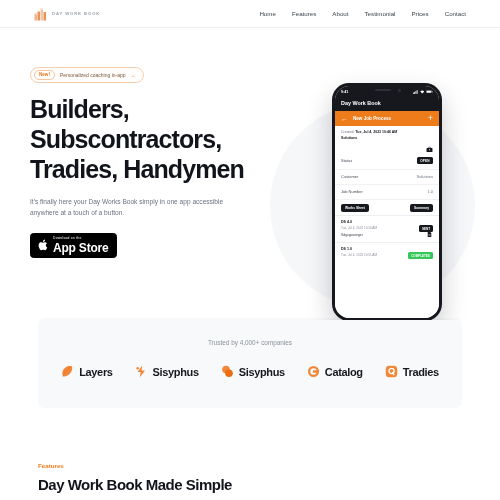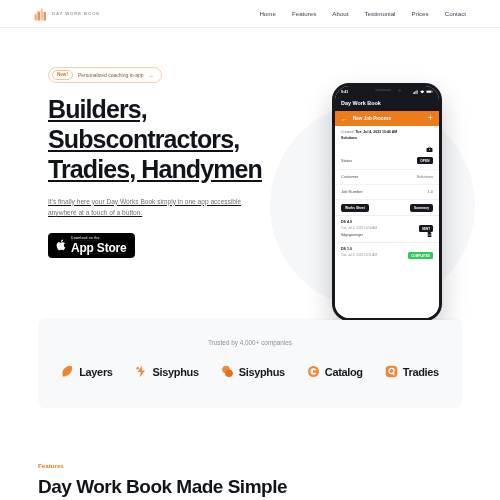--- a/index.html
+++ b/index.html
@@ -32,21 +32,21 @@
     font-size:6.2px; color:#3c4350; font-weight:500; white-space:nowrap;
     text-decoration:none;
   }
 
   
   .hero{ position:relative; height:292px; overflow:hidden; }
   .hero-blob{
     position:absolute; width:205px; height:205px; border-radius:50%;
     background:#f6f7f9; right:25px; top:75px; z-index:0;
   }
-  .hero-inner{ position:relative; z-index:2; padding:34px 34px 0 48px;text-decoration:underline; }
+  .hero-inner{ position:relative; z-index:2; padding:34px 34px 0 30px; }
   .hero-copy{ width:250px; }
 
   .pill{
     display:inline-flex; align-items:center; gap:5px;
     border:1px solid #f8cfae; border-radius:999px;
     padding:2px 7px 2px 3px; background:#fffdfb;
   }
   .pill-tag{
     font-size:4.6px; font-weight:700; color:#e8751a;
     border:1px solid #f6c49b; border-radius:999px;
@@ -181,21 +181,21 @@
     gap:22px; margin-top:19px;
   }
   .logo-item{ display:flex; align-items:flex-end; gap:5px; }
   .logo-mark{ width:13px; height:13px; flex:none; }
   .logo-text{ font-size:11px; font-weight:700; color:#16181d; letter-spacing:-.35px; white-space:nowrap; }
 
   
   .features{ position:absolute; left:38px; top:462px; }
   .features-eyebrow{ font-size:6.2px; font-weight:700; color:#ef7c1b; }
   .features-title{
-    margin-top:7px; font-size:19px; font-weight:700;
+    margin-top:7px; font-size:15px; font-weight:700;
     color:#11141a; letter-spacing:-.5px;
   }
 </style>
 </head>
 <body>
 
 <header class="site-header">
   <div class="brand">
     <svg class="brand-mark" viewBox="0 0 26 28">
       <rect x="1" y="13" width="5" height="14" fill="#f0b488"></rect>

